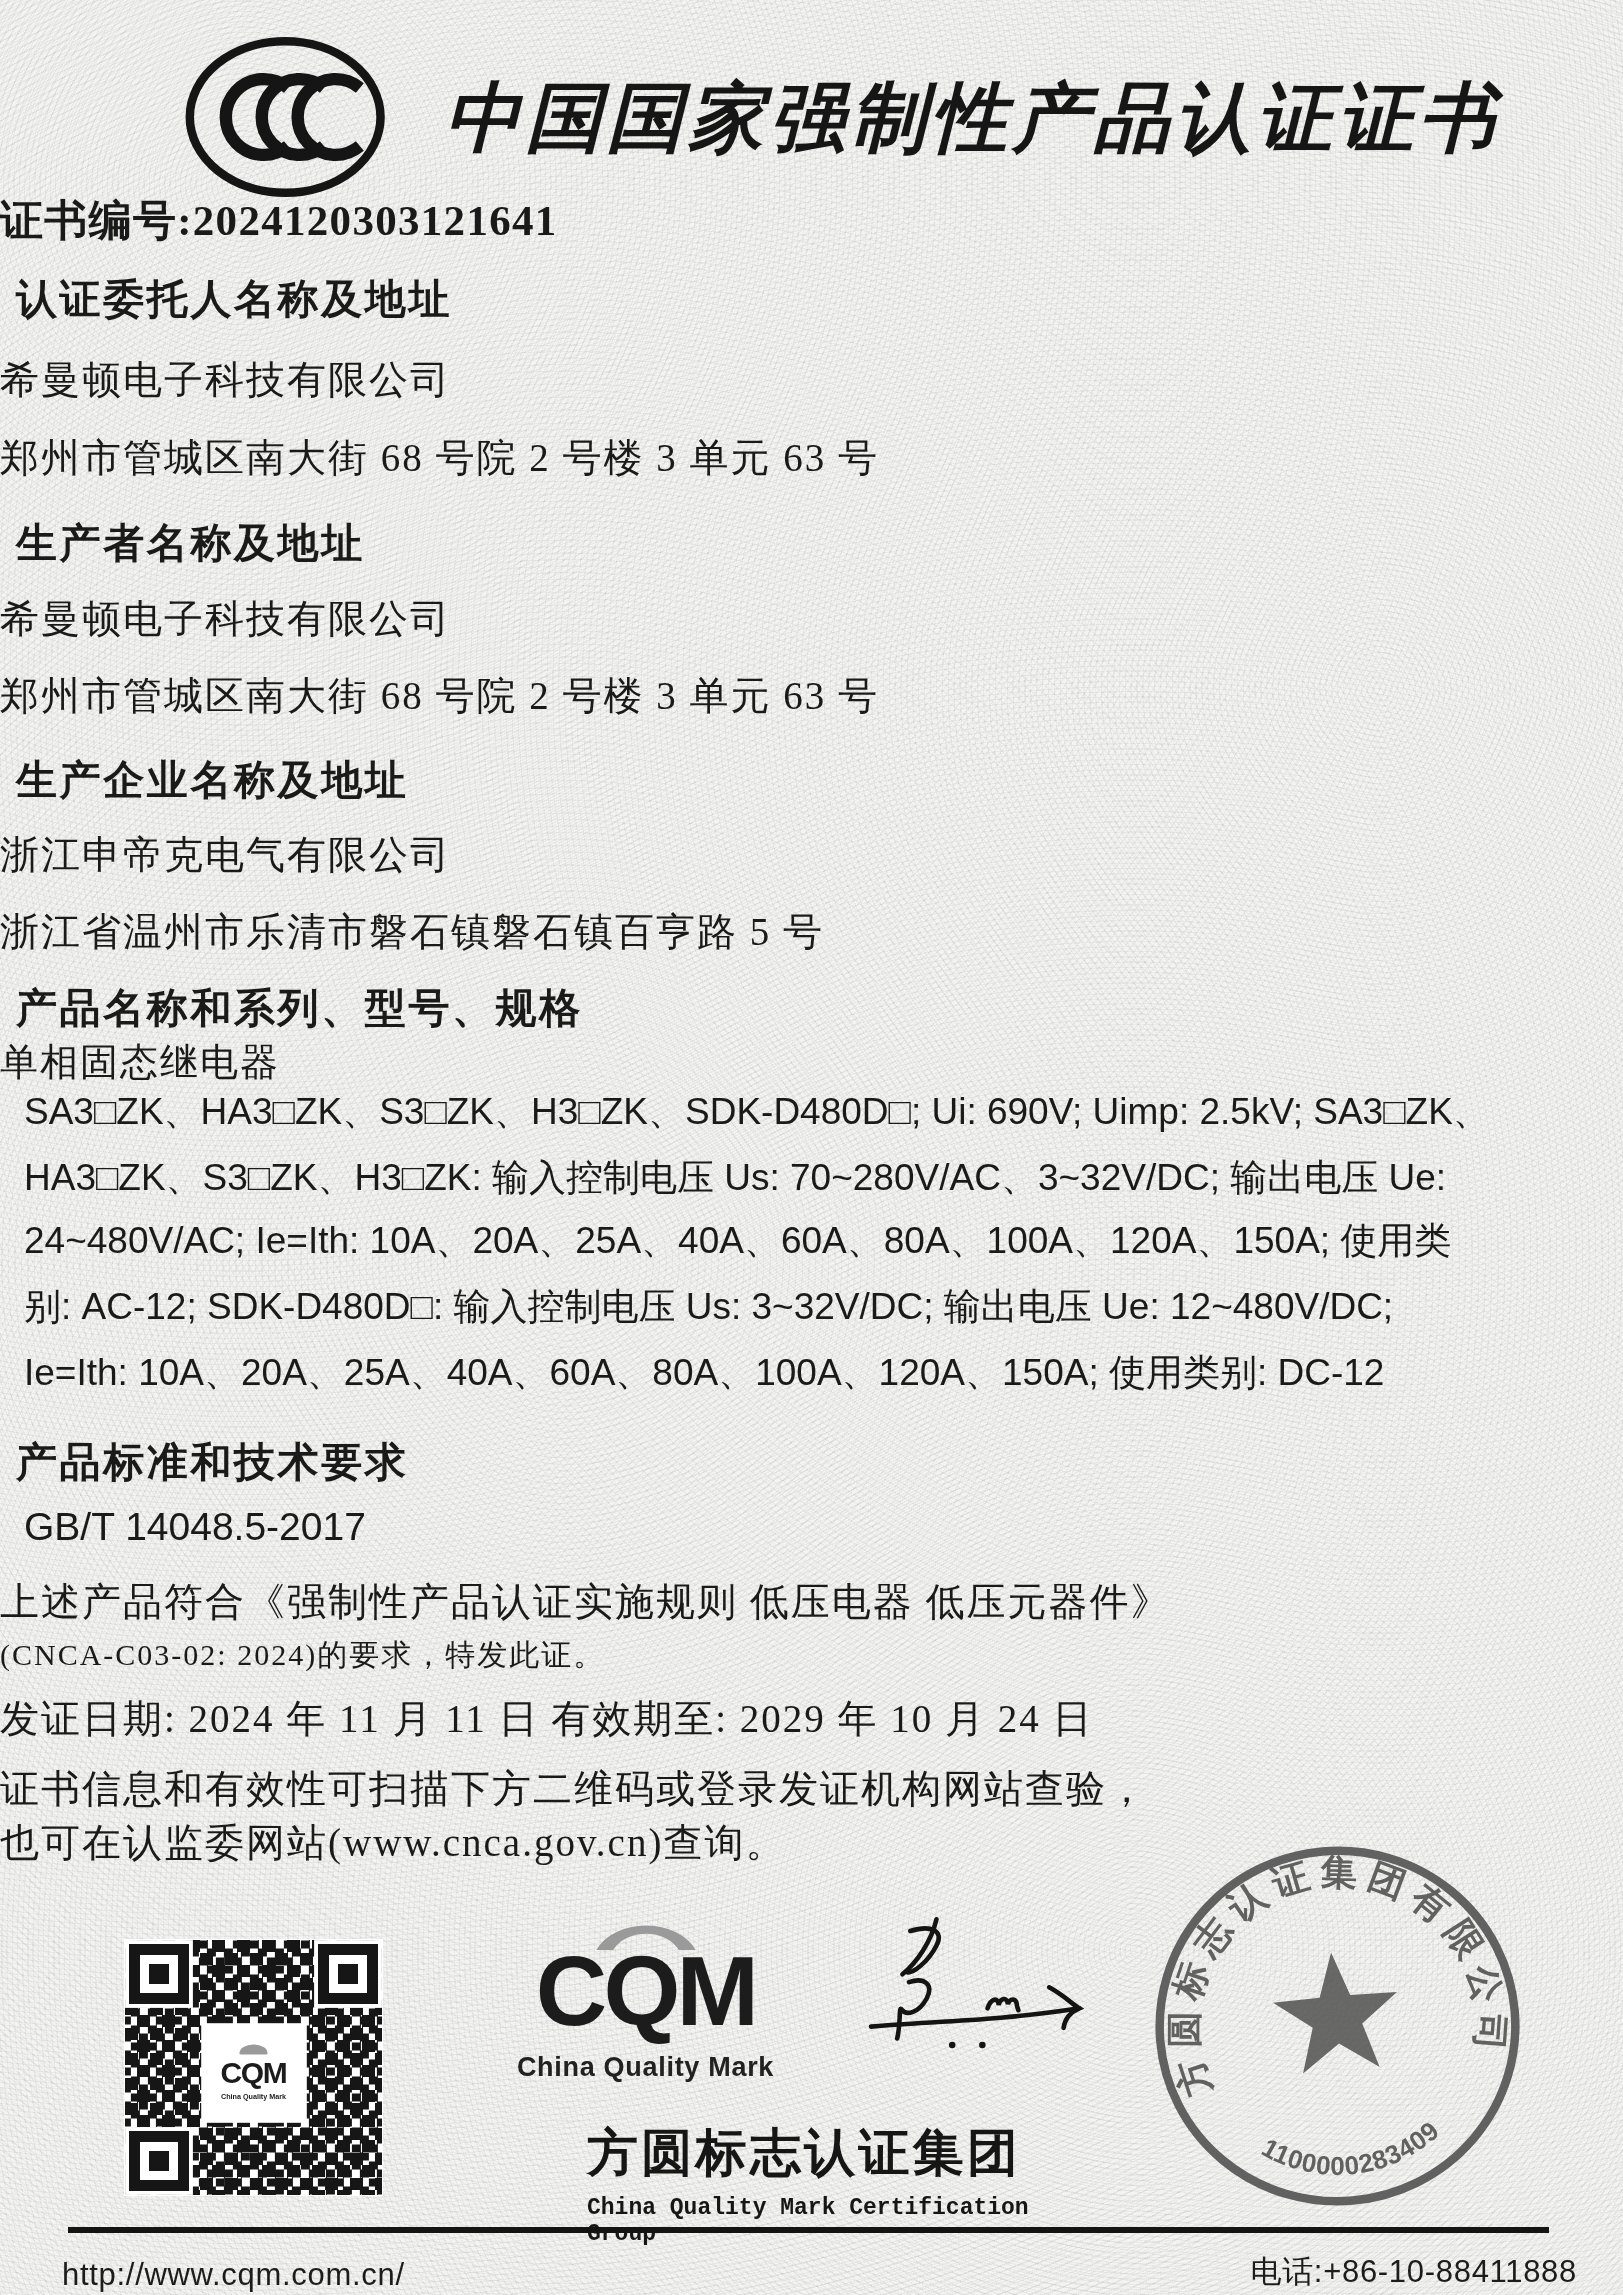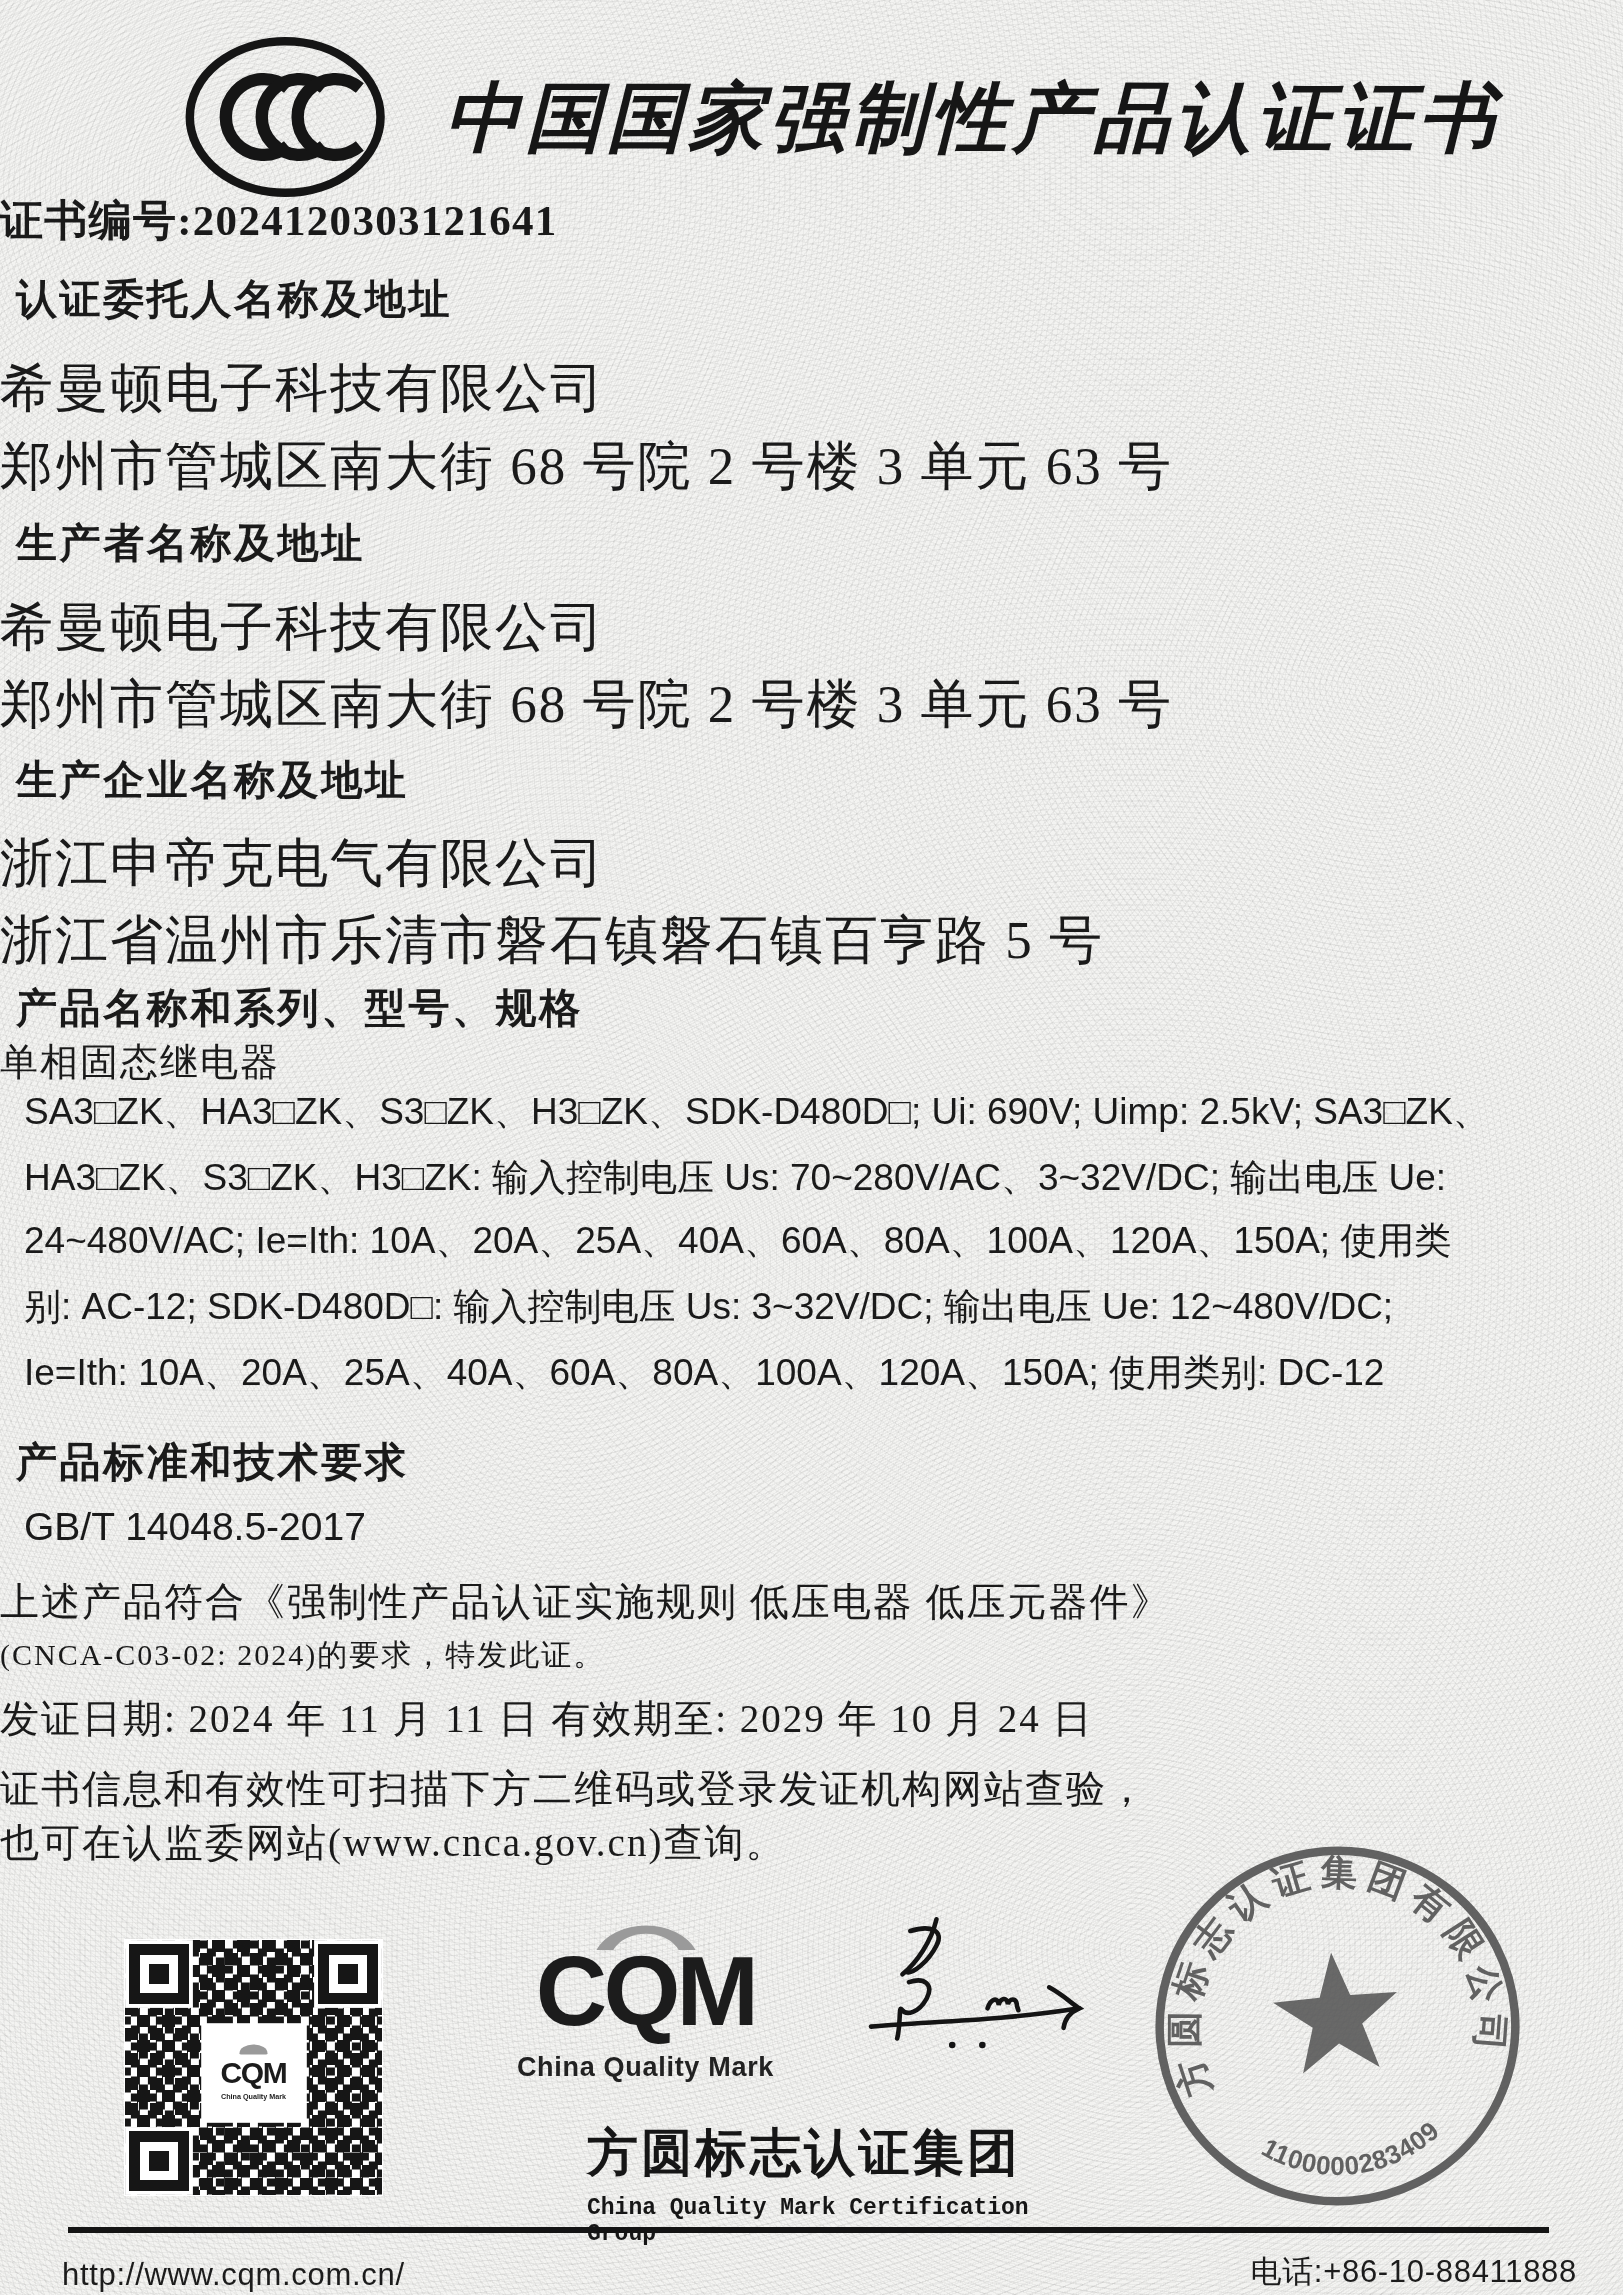--- a/index.html
+++ b/index.html
@@ -20,21 +20,21 @@
   }
   .cline{position:absolute;left:0;width:100%;text-align:left;white-space:nowrap;}
 
   .title{
     position:absolute;left:321px;right:0;top:68px;
     text-align:center;font-size:76px;font-weight:bold;letter-spacing:5.2px;
     font-family:"Liberation Sans","DejaVu Sans",sans-serif;color:#161616;font-style:italic;
   }
   .certno{top:192px;font-size:43px;font-weight:bold;letter-spacing:1.3px;}
   .h62{font-size:41px;font-weight:bold;letter-spacing:2.6px;padding-left:16px;}
-  .b62{font-size:53px;letter-spacing:2px;}
+  .b62{font-size:39px;letter-spacing:2px;}
   .spec{font-size:37px;letter-spacing:0px;font-family:"Liberation Sans","DejaVu Sans",sans-serif;font-weight:500;padding-left:24px;}
 
   
   .ccc{position:absolute;left:185px;top:36px;width:201px;height:162px;}
 
   
   .qr{position:absolute;left:124px;top:1939px;width:259px;height:257px;background:#fff;}
   .qr-mod{
     position:absolute;inset:1.3px;
     background-image:

